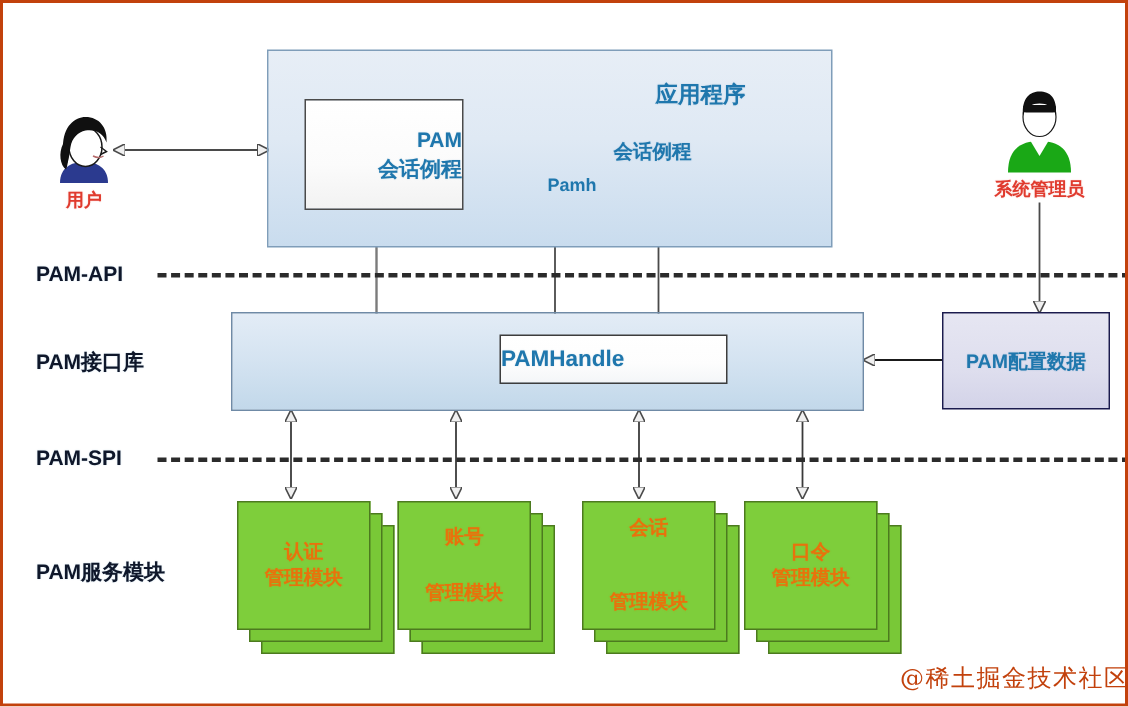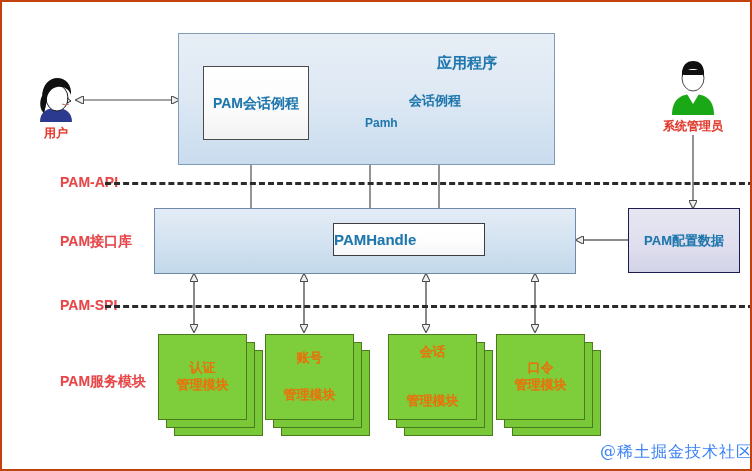--- a/index.html
+++ b/index.html
@@ -16,27 +16,26 @@
     height: 471px;
     background: #ffffff;
     border: 2px solid #c2410c;
     box-sizing: border-box;
     overflow: hidden;
   }
 
   
   .side-label {
     position: absolute;
-    color: #ef4444;
+    color: #0f172a;
     font-weight: bold;
     font-size: 14px;
     letter-spacing: 0px;
     white-space: nowrap;
     text-shadow: 0 0 1px rgba(31,119,173,0.25);
-    margin-left: 36px;
   }
 
   
   .dash-line {
     position: absolute;
     height: 0;
     border-top: 3px dashed #2b2b2b;
   }
 
   
@@ -70,22 +69,22 @@
     white-space: nowrap;
   }
 
   
   .inner-box {
     position: absolute;
     background: linear-gradient(to bottom, #ffffff 0%, #fbfbfb 60%, #f2f2f2 100%);
     border: 1px solid #4a4a4a;
     box-sizing: border-box;
     display: flex;
-    flex-direction: row;
-    align-items: center;
+    flex-direction: column;
+    align-items: flex-end;
     justify-content: center;
   }
   .inner-box span {
     color: #1f77ad;
     font-weight: bold;
     font-size: 14px;
     line-height: 1.35;
     white-space: nowrap;
     text-shadow: 0 0 1px rgba(31,119,173,0.25);
   }
@@ -166,21 +165,21 @@
     font-weight: bold;
     font-size: 12px;
     white-space: nowrap;
     margin-top: 1px;
     text-shadow: 0 0 1px rgba(224,59,46,0.3);
   }
 
   
   .watermark {
     position: absolute;
-    color: #3b82f6;
+    color: #c2410c;
     font-size: 16px;
     font-family: "DejaVu Serif", "Liberation Serif", serif;
     white-space: nowrap;
     letter-spacing: 1px;
   }
 
   svg { display: block; }
   .ov { position: absolute; left: 0; top: 0; pointer-events: none; }
 </style>
 </head>

